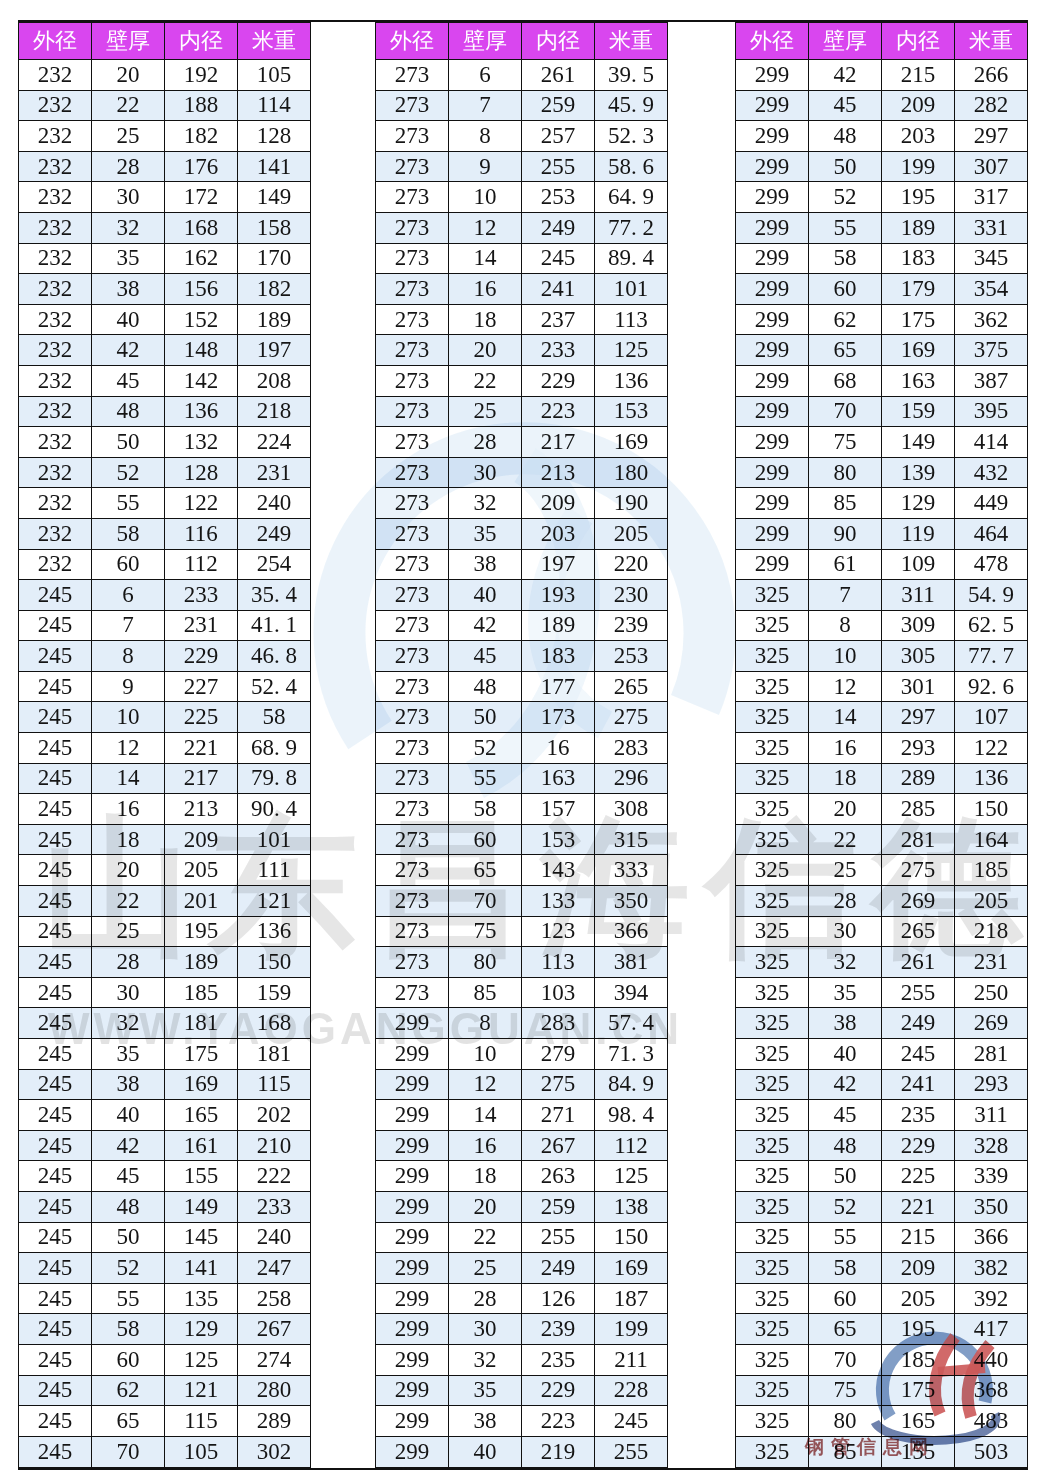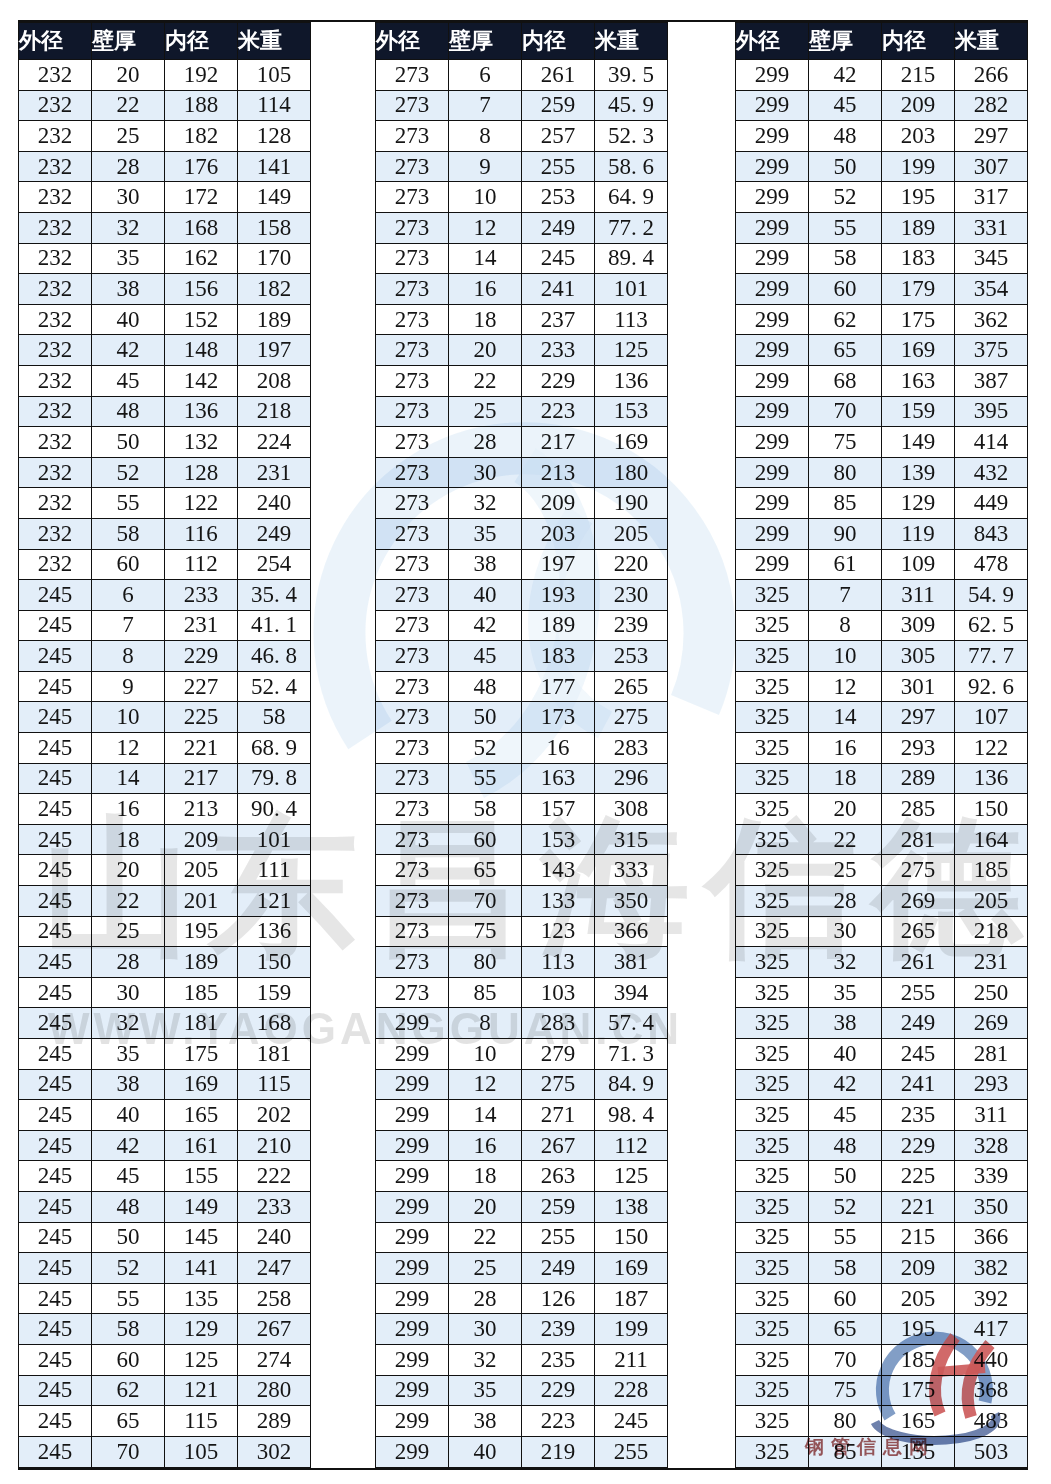--- a/index.html
+++ b/index.html
@@ -12,23 +12,23 @@
     border-top:2px solid #111;border-bottom:2px solid #111;z-index:1;
   }
   table.spec{
     position:absolute;top:0;height:1446px;width:293px;
     border-collapse:collapse;table-layout:fixed;z-index:2;
   }
   table.spec.t0{left:0;}
   table.spec.t1{left:357px;}
   table.spec.t2{left:717px;}
   .spec th{
-    background:#0f172a;color:#ffffff;height:36px;
-    font-family:"Liberation Sans",sans-serif;font-weight:bold;font-size:22px;
-    border:1px solid #111;padding:0;text-align:left;
+    background:#d946ef;color:#ffffff;height:36px;
+    font-family:"Liberation Sans",sans-serif;font-weight:normal;font-size:22px;
+    border:1px solid #111;padding:0;text-align:center;
   }
   .spec td{
     border:1px solid #111;padding:0;text-align:center;
     font-size:23px;color:#151515;background:#ffffff;
     font-family:"Liberation Serif",serif;white-space:nowrap;
   }
   .spec tbody tr:nth-child(even) td{background:#e3eef9;}
   
   .wm{position:absolute;pointer-events:none;mix-blend-mode:multiply;z-index:5;}
   .wm-cn{
@@ -729,21 +729,21 @@
         <tr>
           <td>299</td>
           <td>85</td>
           <td>129</td>
           <td>449</td>
         </tr>
         <tr>
           <td>299</td>
           <td>90</td>
           <td>119</td>
-          <td>843</td>
+          <td>464</td>
         </tr>
         <tr>
           <td>299</td>
           <td>61</td>
           <td>109</td>
           <td>478</td>
         </tr>
         <tr>
           <td>325</td>
           <td>7</td>

